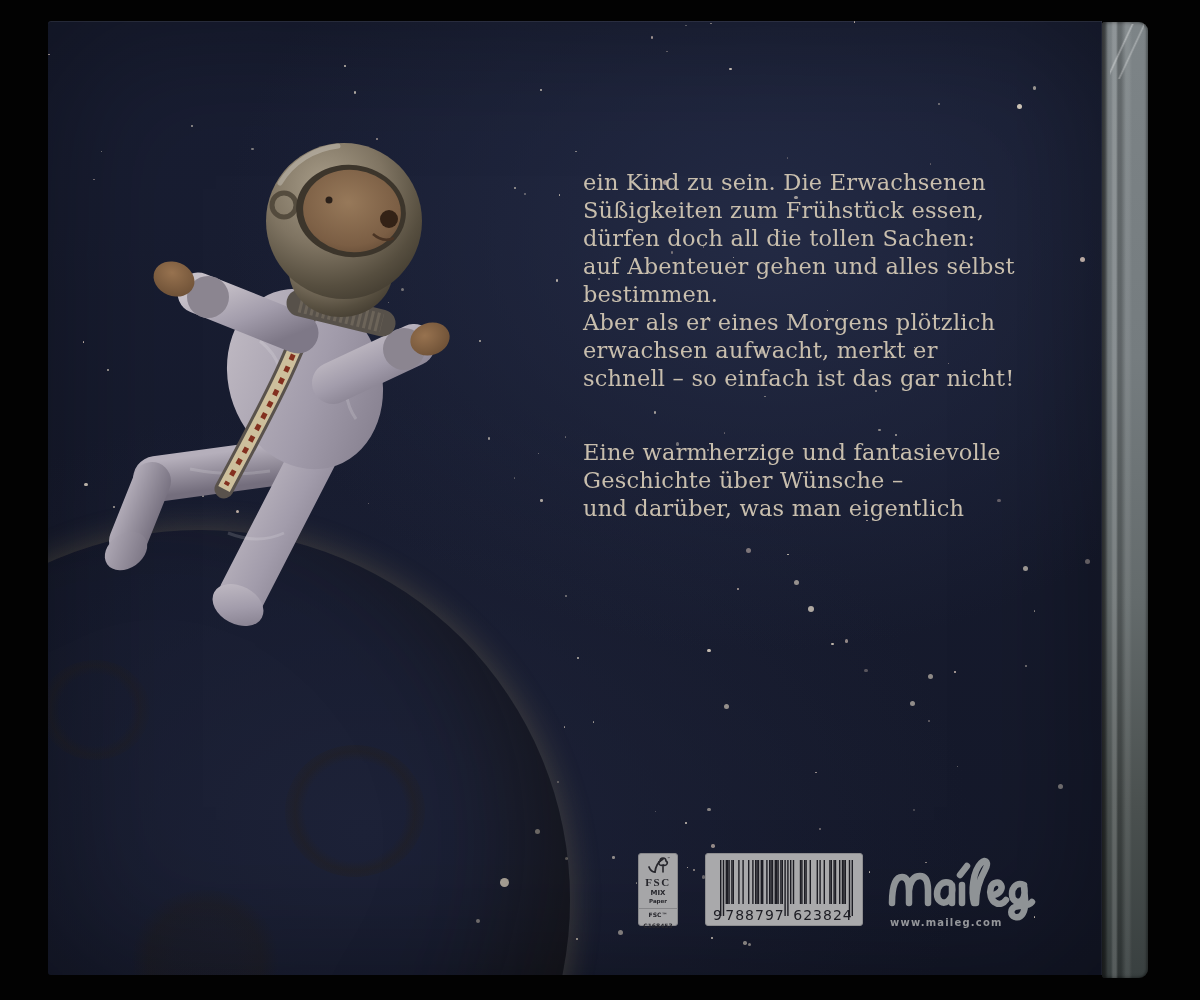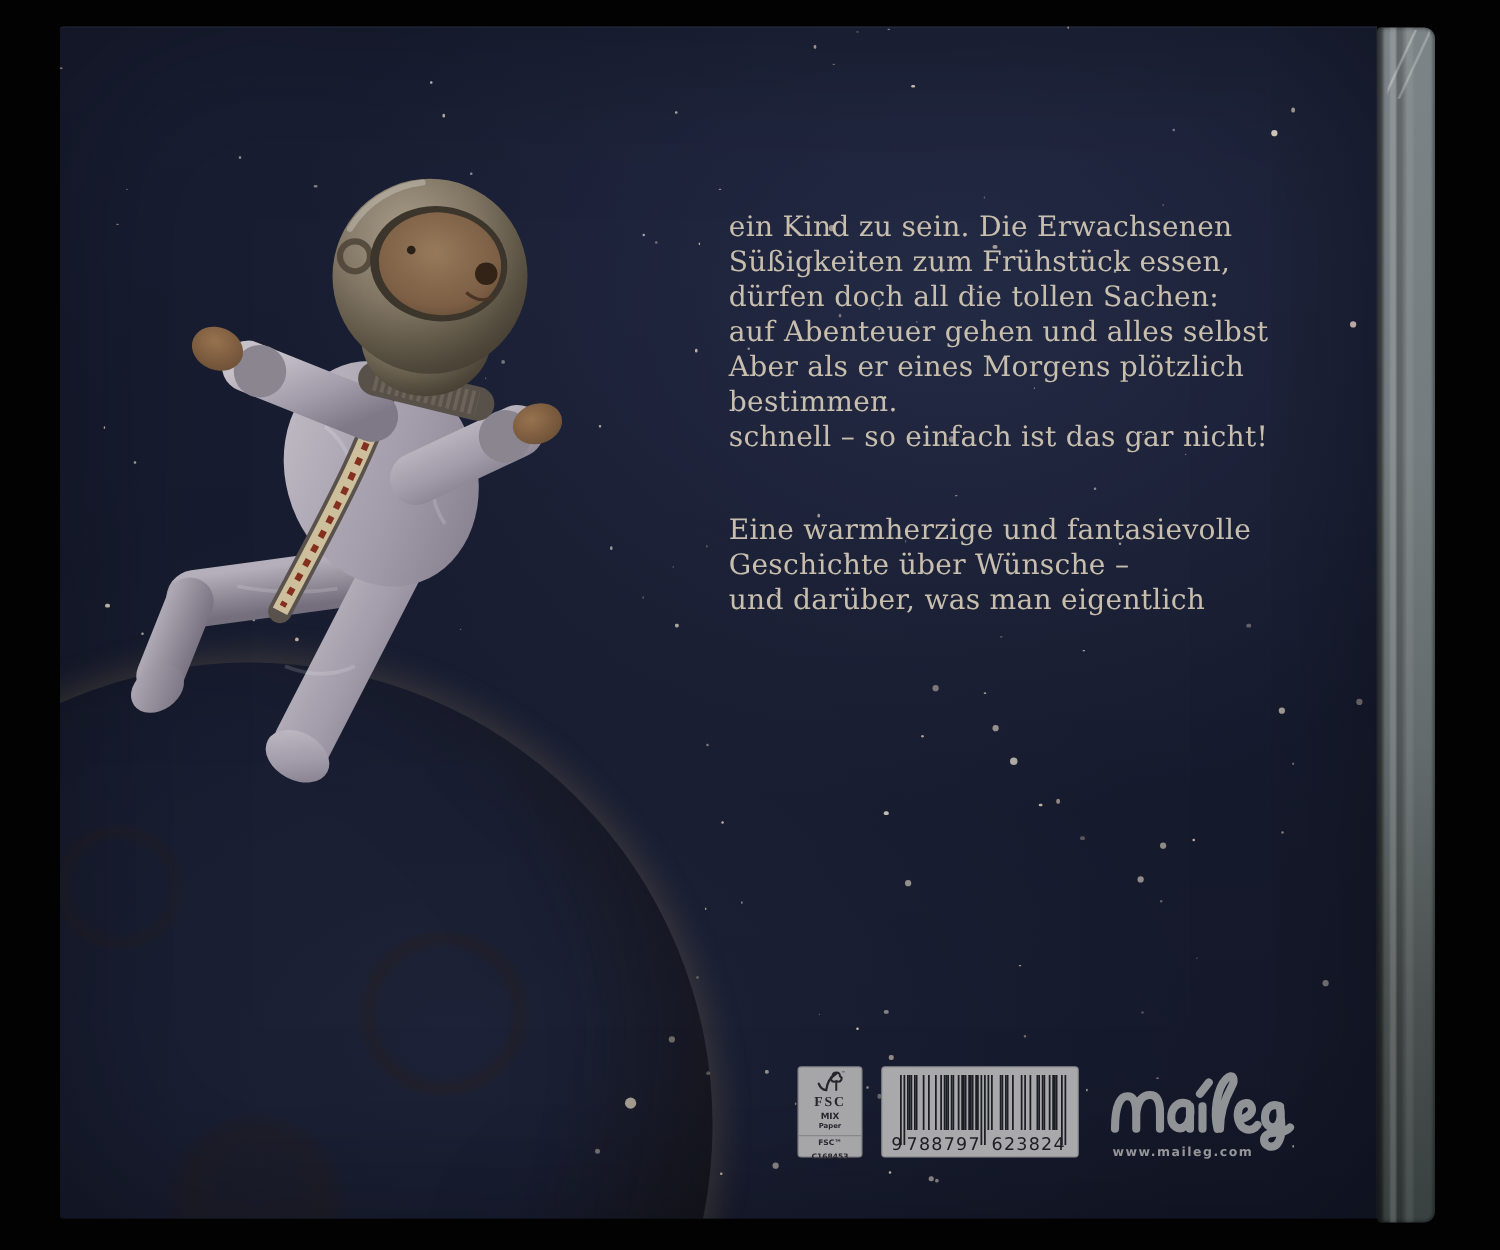--- a/index.html
+++ b/index.html
@@ -38,21 +38,21 @@
   
   .blurb{position:absolute;left:535px;top:147px;width:480px;z-index:4;
     color:#c8bead;font-size:22.5px;line-height:28px;letter-spacing:.2px;}
   .blurb p{margin:0;}
   .blurb .para2{margin-top:46px;}
   .mouse-name{font-family:"DejaVu Sans", sans-serif;font-size:28px;letter-spacing:3px;
     color:#d6c9b2;}
 
   
   .bottom-row{position:absolute;left:0;top:0;width:100%;height:100%;z-index:4;}
-  .fsc{position:absolute;left:590px;top:832px;width:52px;height:73px;background:#a6a6a8;
+  .fsc{position:absolute;left:590px;top:832px;width:40px;height:73px;background:#a6a6a8;
     border:1px solid #87878a;border-radius:3px;box-sizing:border-box;
     color:#26262c;text-align:center;font-family:"Liberation Serif", serif;}
   .fsc .tree{display:block;margin:2px auto 0;}
   .fsc .acronym{font-size:11px;font-weight:bold;letter-spacing:1.5px;line-height:10px;}
   .fsc .mix{font-family:"DejaVu Sans", sans-serif;font-size:7px;font-weight:bold;line-height:9px;margin-top:2px;}
   .fsc .paper{font-family:"DejaVu Sans", sans-serif;font-size:5.5px;font-weight:bold;line-height:7px;}
   .fsc .license{font-family:"DejaVu Sans", sans-serif;font-size:6px;font-weight:bold;line-height:11px;
     border-top:1px solid #87878a;margin-top:3px;}
 
   .barcode{position:absolute;left:657px;top:832px;width:158px;height:73px;background:#a9a9ab;
@@ -288,22 +288,23 @@
         <circle cx="281" cy="79" r="3.5" fill="#2b2019"></circle>
         <circle cx="341" cy="98" r="9" fill="#332216"></circle>
         <path d="M325,113 q10,9 21,4" stroke="#4a3424" stroke-width="2.5" fill="none"></path>
       </svg>
 
       <div class="blurb">
         <p>ein Kind zu sein. Die Erwachsenen</p>
         <p>Süßigkeiten zum Frühstück essen,</p>
         <p>dürfen doch all die tollen Sachen:</p>
         <p>auf Abenteuer gehen und alles selbst</p>
+        <p>bestimmen.</p>
         <p>Aber als er eines Morgens plötzlich</p>
-        <p>bestimmen.</p>
+        <p>erwachsen aufwacht, merkt er</p>
         <p>schnell – so einfach ist das gar nicht!</p>
         <p class="para2">Eine warmherzige und fantasievolle</p>
         <p>Geschichte über Wünsche –</p>
         <p>und darüber, was man eigentlich</p>
       </div>
 
       <div class="bottom-row">
         <div class="fsc">
           <svg class="tree" width="24" height="21" viewBox="0 0 24 21">
             <path d="M3,11 q2,5 6,5 q1,-9 8,-13" stroke="#26262c" stroke-width="1.8" fill="none" stroke-linecap="round"></path>

